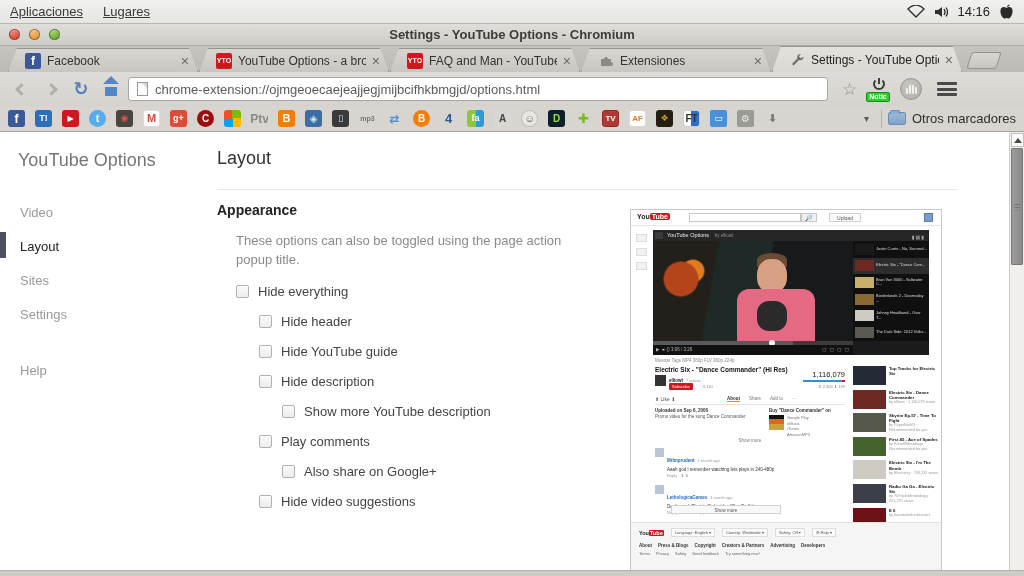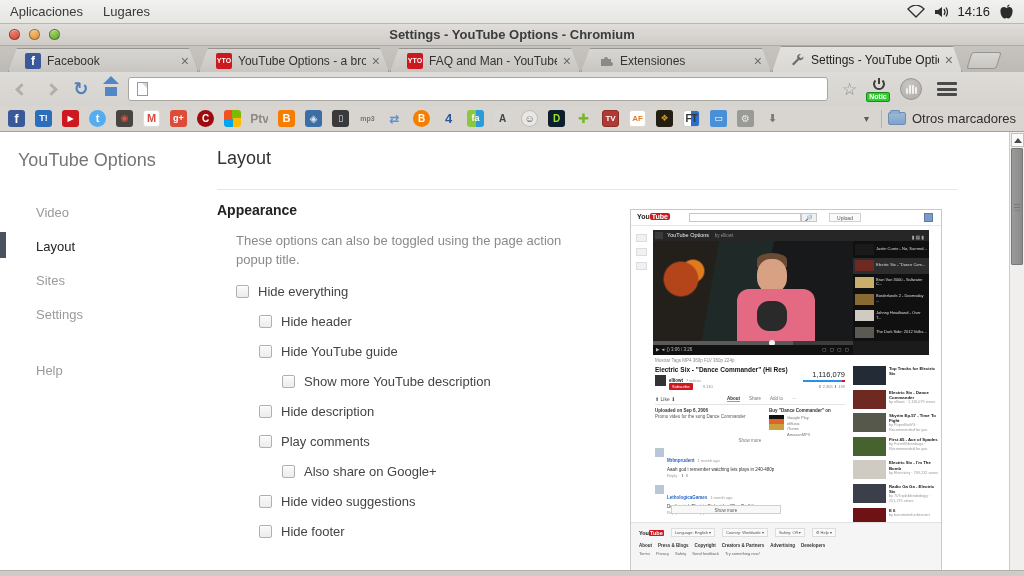--- a/index.html
+++ b/index.html
@@ -3,21 +3,21 @@
 <meta charset="utf-8">
 <style>
   * { margin:0; padding:0; box-sizing:border-box; }
   html,body { width:1024px; height:576px; overflow:hidden; }
   body { font-family:"Liberation Sans","DejaVu Sans",sans-serif; background:#fff; position:relative; }
 
   
   .panel { position:absolute; top:0; left:0; width:1024px; height:24px;
     background:linear-gradient(#f1f1ef,#e5e5e2); border-bottom:1px solid #b9b7b3;
     display:flex; align-items:center; font-size:13px; color:#3a3a3a; }
-  .panel-menu { padding:0 10px; height:100%; display:flex; align-items:center; cursor:default; }
+  .panel-menu { padding:0 10px; height:100%; display:flex; align-items:center; cursor:default;text-decoration:underline; }
   .panel-right { margin-left:auto; display:flex; align-items:center; gap:9px; padding-right:10px; }
   .panel-right svg { display:block; }
   .clock { font-size:13px; color:#222; }
 
   
   .titlebar { position:absolute; top:24px; left:0; width:1024px; height:22px;
     background:linear-gradient(#e0deda,#cfccc8); border-bottom:1px solid #aeaba7;
     display:flex; align-items:center; }
   .winbtns { display:flex; gap:9px; padding-left:9px; }
   .winbtn { width:11px; height:11px; border-radius:50%; border:1px solid rgba(0,0,0,.35);
@@ -88,21 +88,21 @@
     border-radius:2px; position:relative; margin-right:6px; }
   .folder::before { content:""; position:absolute; top:-3px; left:1px; width:8px; height:3px;
     background:#8fadd0; border:1px solid #6c8cb0; border-bottom:none; border-radius:2px 2px 0 0; }
   .bm-label { font-size:13px; color:#2e2e2e; white-space:nowrap; }
 
   
   .content { position:absolute; top:132px; left:0; width:1009px; height:438px; background:#fff; }
   .bottom-strip { position:absolute; top:570px; left:0; width:1024px; height:6px; background:#cfccc8; border-top:1px solid #b3b0ac; }
 
   .sb-title { position:absolute; left:18px; top:18px; font-size:18px; color:#757575; }
-  .sb-item { position:absolute; left:36px; font-size:13px; color:#9a9a9a; cursor:pointer; }
+  .sb-item { position:absolute; left:20px; font-size:13px; color:#9a9a9a; cursor:pointer; }
   .sb-item.selected { color:#222; }
   .sb-indicator { position:absolute; left:0; top:100px; width:6px; height:26px; background:#4a5260; }
 
   .main-heading { position:absolute; left:217px; top:16px; font-size:18px; color:#333; }
   .main-rule { position:absolute; left:217px; top:57px; width:740px; height:1px; background:#e6e6e6; }
   .section-heading { position:absolute; left:217px; top:70px; font-size:14px; font-weight:bold; color:#222; }
   .section-desc { position:absolute; left:236px; top:100px; width:330px; font-size:13px; color:#8a8a8a; line-height:1.45; }
 
   .options { position:absolute; left:236px; top:144px; width:380px; }
   .opt-row { display:flex; align-items:center; height:30px; }
@@ -298,20 +298,21 @@
       <span class="reload-g">↻</span>
     </div>
   <div class="navbtn">
     <span class="home-ico">
         <span class="roof"></span>
         <span class="base"></span>
       </span>
   </div>
   <div class="urlbar">
     <span class="page-ico"></span>
+    <span class="urltext">chrome-extension://ojmgeoecaejeajjegjmijbcifhkbmgjd/options.html</span>
   </div>
   <span class="star">☆</span>
   <div class="ext-power">
     <svg width="16" height="16" viewBox="0 0 16 16">
         <path d="M8 1 v6" stroke="#3c3c3c" stroke-width="2"></path>
         <path d="M4.5 3.5 a5 5 0 1 0 7 0" fill="none" stroke="#3c3c3c" stroke-width="2"></path>
       </svg>
     <span class="ext-badge">Notic</span>
   </div>
   <div class="ext-hand">
@@ -480,48 +481,44 @@
         <span class="opt-label">Hide header</span>
       </div>
 
       <div class="opt-row">
         <span class="cbox" style="margin-left: 23px;"></span>
         <span class="opt-label">Hide YouTube guide</span>
       </div>
 
 
       <div class="opt-row">
+        <span class="cbox" style="margin-left: 23px;"></span>
+        <span class="opt-label">Hide description</span>
+      </div>
+
+      <div class="opt-row">
         <span class="cbox" style="margin-left: 46px;"></span>
         <span class="opt-label">Show more YouTube description</span>
-      </div>
-
-      <div class="opt-row">
-        <span class="cbox" style="margin-left: 23px;"></span>
-        <span class="opt-label">Hide description</span>
       </div>
 
       <div class="opt-row">
         <span class="cbox" style="margin-left: 23px;"></span>
         <span class="opt-label">Play comments</span>
       </div>
 
       <div class="opt-row">
         <span class="cbox" style="margin-left: 46px;"></span>
         <span class="opt-label">Also share on Google+</span>
       </div>
 
       <div class="opt-row">
         <span class="cbox" style="margin-left: 23px;"></span>
         <span class="opt-label">Hide video suggestions</span>
       </div>
 
-      <div class="opt-row">
-        <span class="cbox" style="margin-left: 23px;"></span>
-        <span class="opt-label">Hide footer</span>
-      </div>
     </div>
 
   <div class="preview">
     <div class="yt-header">
       <span class="yt-logo"><span>You</span><span class="tube">Tube</span></span>
       <span class="yt-search"></span>
       <span class="yt-searchbtn">🔎</span>
       <span class="yt-upload">Upload</span>
       <span class="yt-avatar"></span>
     </div>

